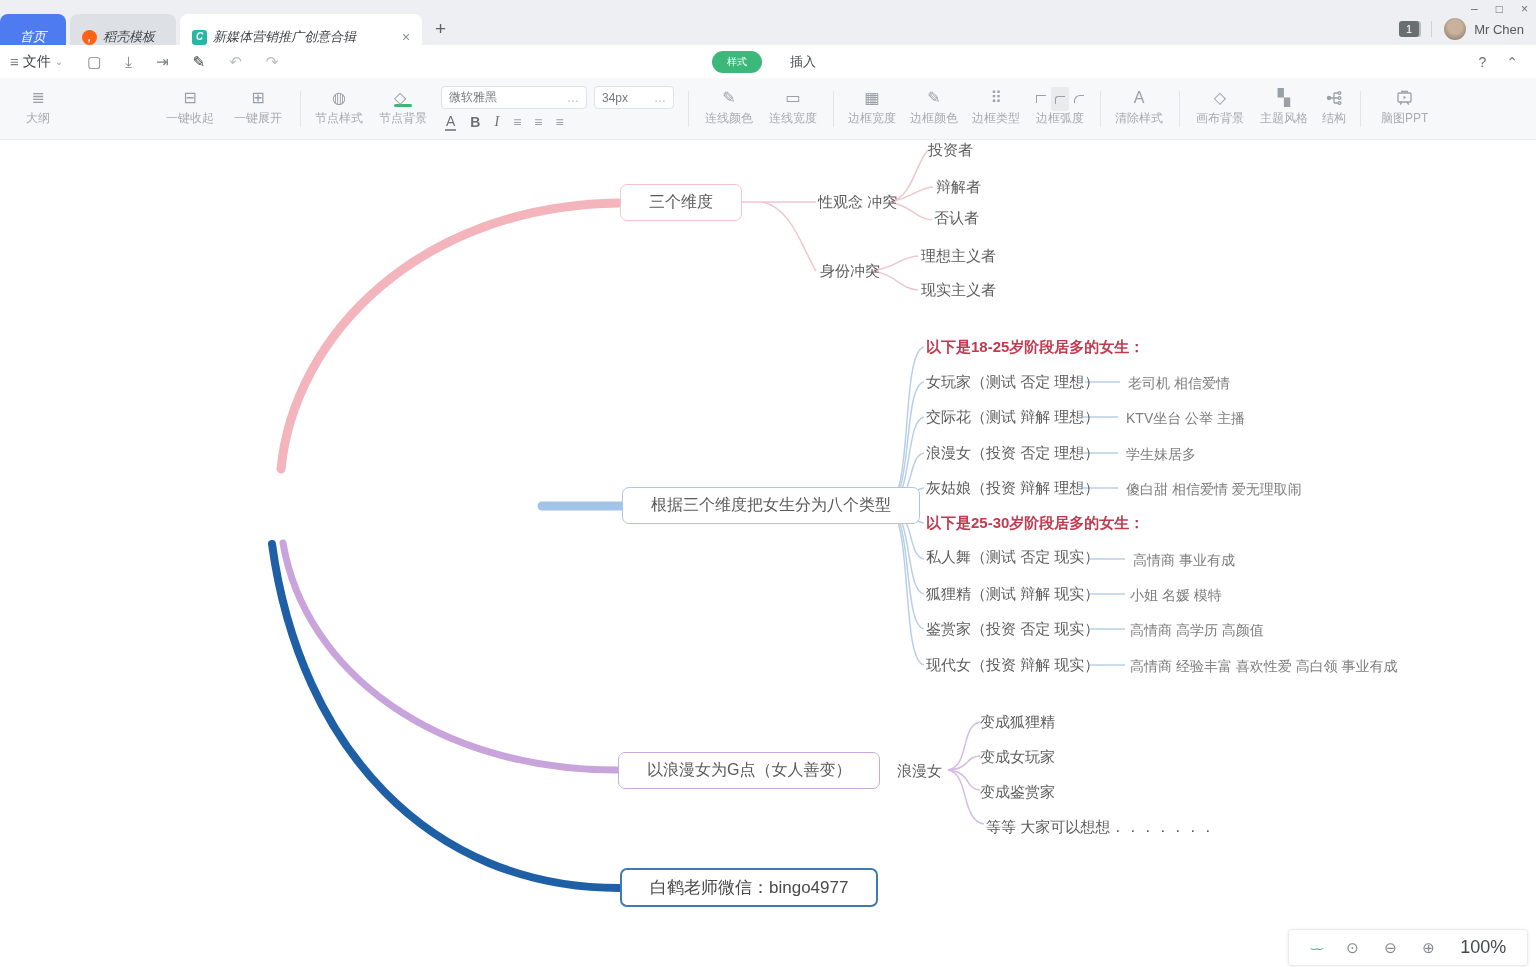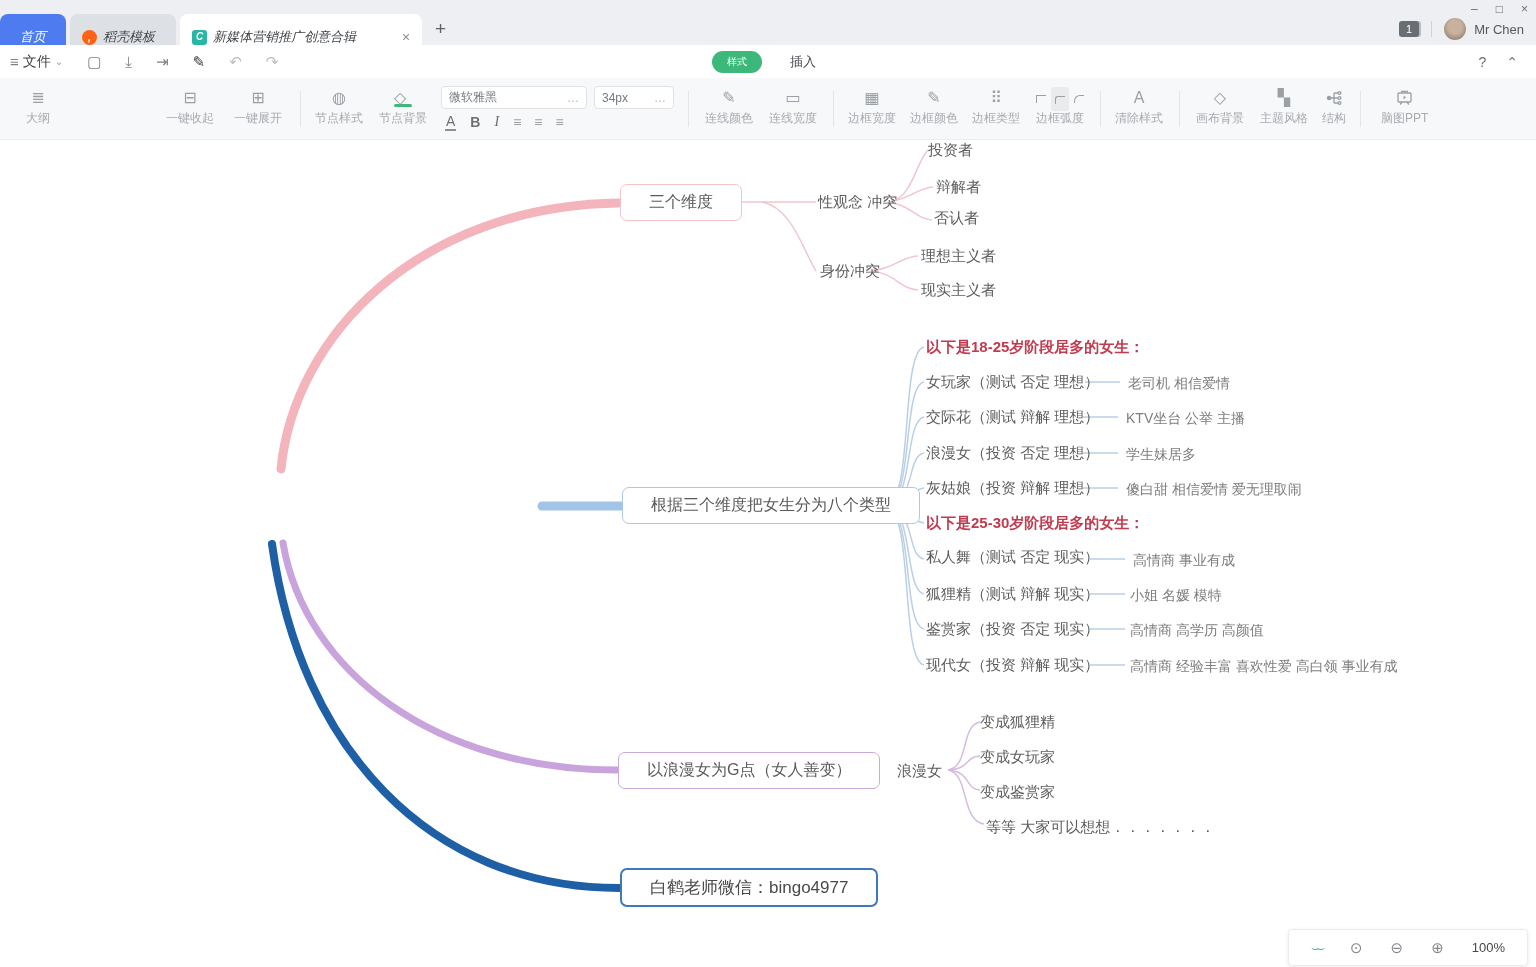--- a/index.html
+++ b/index.html
@@ -62,21 +62,21 @@
   .mnode { position:absolute; background:#fff; border:1px solid; border-radius:7px; display:flex; align-items:center; justify-content:center; white-space:nowrap; font-size:16px; color:#595959; height:37px; padding:0 28px; cursor:pointer; }
   .root-node { position:absolute; left:6px; top:328px; width:535px; height:77px; background:#52b478; border-radius:6px; color:#fff; font-size:29px; font-weight:bold; display:flex; align-items:center; justify-content:center; white-space:nowrap; letter-spacing:1px; cursor:pointer; }
   .leaf { position:absolute; font-size:15px; color:#5c5c5c; white-space:nowrap; height:18px; line-height:18px; cursor:pointer; }
   .desc { color:#7d7d7d; font-size:14px; }
   .redhead { color:#c23a4e; font-weight:bold; }
 
   
   .zoombar { position:absolute; left:1288px; top:929px; width:240px; height:37px; background:#fff; border:1px solid #ececee; border-radius:4px; box-shadow:0 1px 4px rgba(0,0,0,.08); display:flex; align-items:center; justify-content:space-around; padding:0 8px; }
   .zoombar .zi { font-size:15px; color:#85898e; cursor:pointer; }
   .zoombar .eye { color:#58b89a; letter-spacing:-3px; font-size:13px; }
-  .zoombar .pct { font-size:13px; color:#45494e;text-align:right; }
+  .zoombar .pct { font-size:18px; color:#45494e;text-align:right; }
 </style>
 </head>
 <body>
 
 <div id="app">
 
   <div class="tabbar">
     <div class="tab tab-home">
       <span>首页</span>
     </div>

